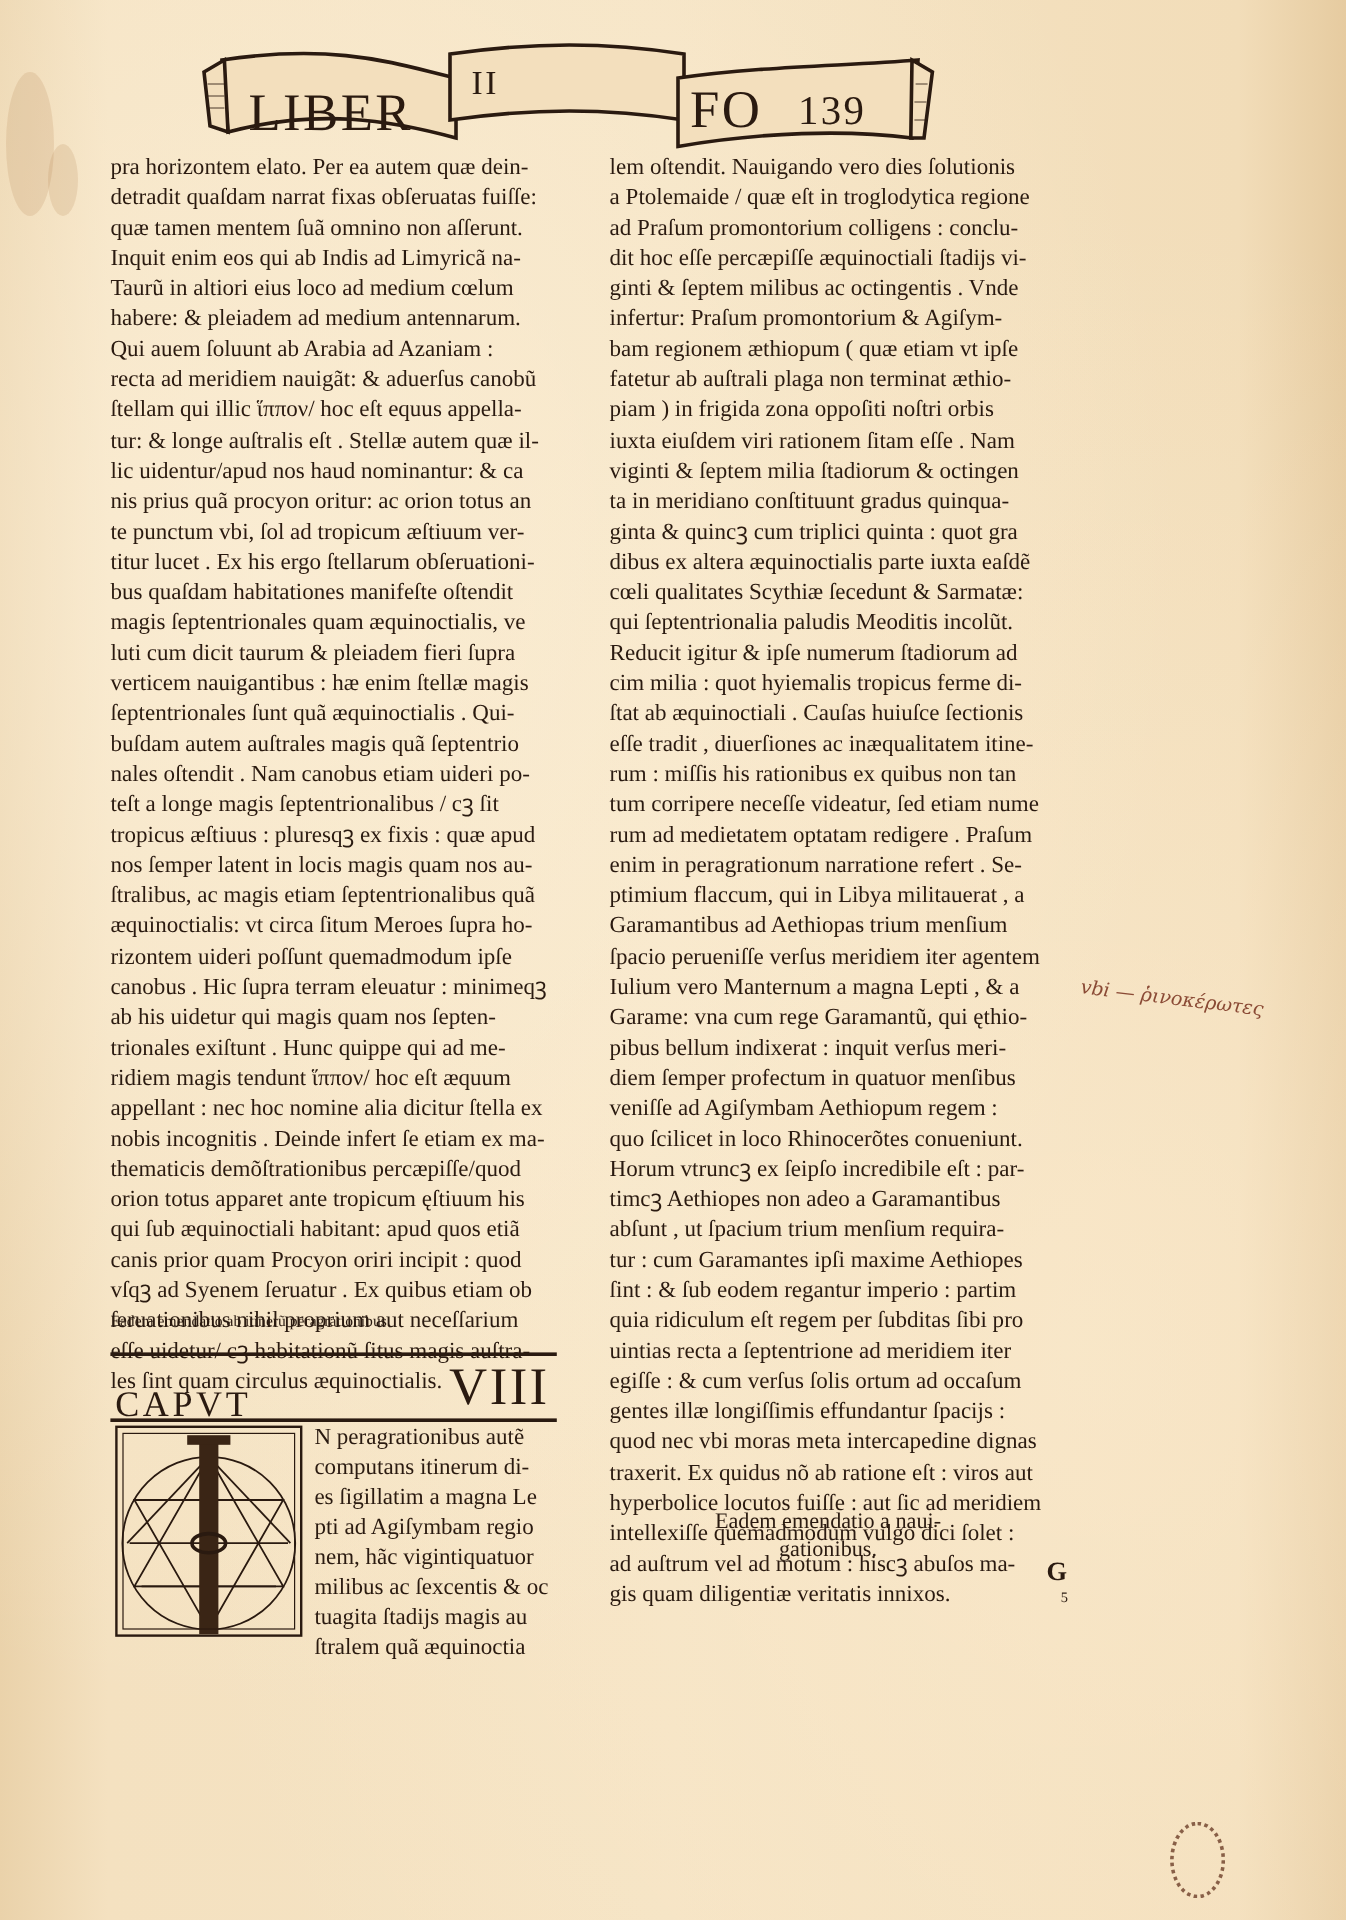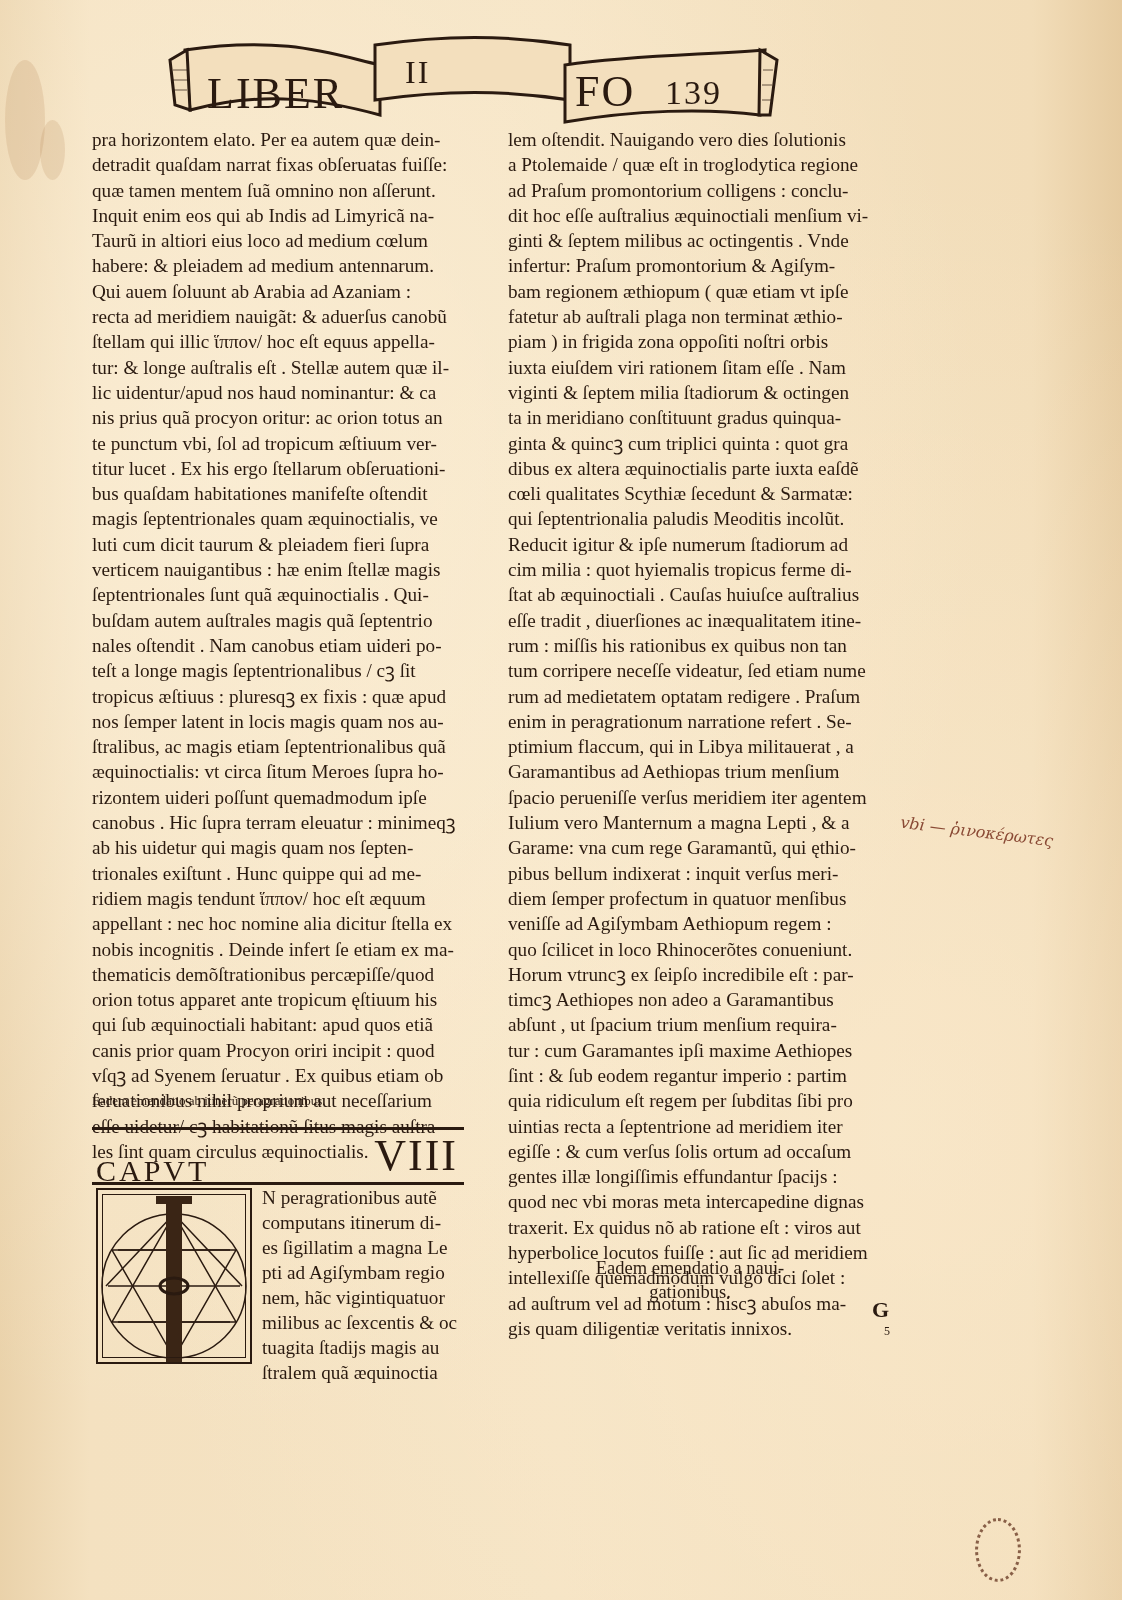--- a/index.html
+++ b/index.html
@@ -24,21 +24,21 @@
   
   .banner {
     position: absolute; left: 165px; top: 30px; width: 615px; height: 95px; text-align: right;
   }
   .banner svg { position: absolute; left: 0; top: 0; }
   .banner-text {
     position: absolute; font-family: "Liberation Serif", serif; color: #2a1a10;
     font-size: 44px; letter-spacing: 2px; line-height: 1;
   }
   .bt-liber { left: 42px; top: 42px; }
-  .bt-mid { left: 240px; top: 26px; font-size: 32px; }
+  .bt-mid { left: 228px; top: 26px; font-size: 28px; }
   .bt-fo { left: 410px; top: 40px; }
   .bt-folio { left: 500px; top: 46px; font-size: 34px; }
 
   .col {
     position: absolute; font-size: 19.2px; line-height: 25.3px;
     white-space: nowrap;
   }
   .col-left { left: 92px; top: 127px; width: 380px; }
   .col-right { left: 508px; top: 127px; width: 390px; }
   .line { display: block; height: 25.3px; }
@@ -193,36 +193,36 @@
   <span class="line" style="height:25px">nem, hãc vigintiquatuor</span>
   <span class="line" style="height:25px">milibus ac ſexcentis &amp; oc</span>
   <span class="line" style="height:25px">tuagita ſtadijs magis au</span>
   <span class="line" style="height:25px">ſtralem quã æquinoctia</span>
 </div>
 
 <div class="col col-right">
   <span class="line">lem oſtendit. Nauigando vero dies ſolutionis</span>
   <span class="line">a Ptolemaide / quæ eſt in troglodytica regione</span>
   <span class="line">ad Praſum promontorium colligens : conclu-</span>
-  <span class="line">dit hoc eſſe auſtralius æquinoctiali menſium vi-</span>
+  <span class="line">dit hoc eſſe percæpiſſe æquinoctiali ſtadijs vi-</span>
   <span class="line">ginti &amp; ſeptem milibus ac octingentis . Vnde</span>
   <span class="line">infertur: Praſum promontorium &amp; Agiſym-</span>
   <span class="line">bam regionem æthiopum ( quæ etiam vt ipſe</span>
   <span class="line">fatetur ab auſtrali plaga non terminat æthio-</span>
   <span class="line">piam ) in frigida zona oppoſiti noſtri orbis</span>
   <span class="line">iuxta eiuſdem viri rationem ſitam eſſe . Nam</span>
   <span class="line">viginti &amp; ſeptem milia ſtadiorum &amp; octingen</span>
   <span class="line">ta in meridiano conſtituunt gradus quinqua-</span>
   <span class="line">ginta &amp; quincꝫ cum triplici quinta : quot gra</span>
   <span class="line">dibus ex altera æquinoctialis parte iuxta eaſdẽ</span>
   <span class="line">cœli qualitates Scythiæ ſecedunt &amp; Sarmatæ:</span>
   <span class="line">qui ſeptentrionalia paludis Meoditis incolũt.</span>
   <span class="line">Reducit igitur &amp; ipſe numerum ſtadiorum ad</span>
   <span class="line">cim milia : quot hyiemalis tropicus ferme di-</span>
-  <span class="line">ſtat ab æquinoctiali . Cauſas huiuſce auſtralius</span>
+  <span class="line">ſtat ab æquinoctiali . Cauſas huiuſce ſectionis</span>
   <span class="line">eſſe tradit , diuerſiones ac inæqualitatem itine-</span>
   <span class="line">rum : miſſis his rationibus ex quibus non tan</span>
   <span class="line">tum corripere neceſſe videatur, ſed etiam nume</span>
   <span class="line">rum ad medietatem optatam redigere . Praſum</span>
   <span class="line">enim in peragrationum narratione refert . Se-</span>
   <span class="line">ptimium flaccum, qui in Libya militauerat , a</span>
   <span class="line">Garamantibus ad Aethiopas trium menſium</span>
   <span class="line">ſpacio perueniſſe verſus meridiem iter agentem</span>
   <span class="line">Iulium vero Manternum a magna Lepti , &amp; a</span>
   <span class="line">Garame: vna cum rege Garamantũ, qui ęthio-</span>

